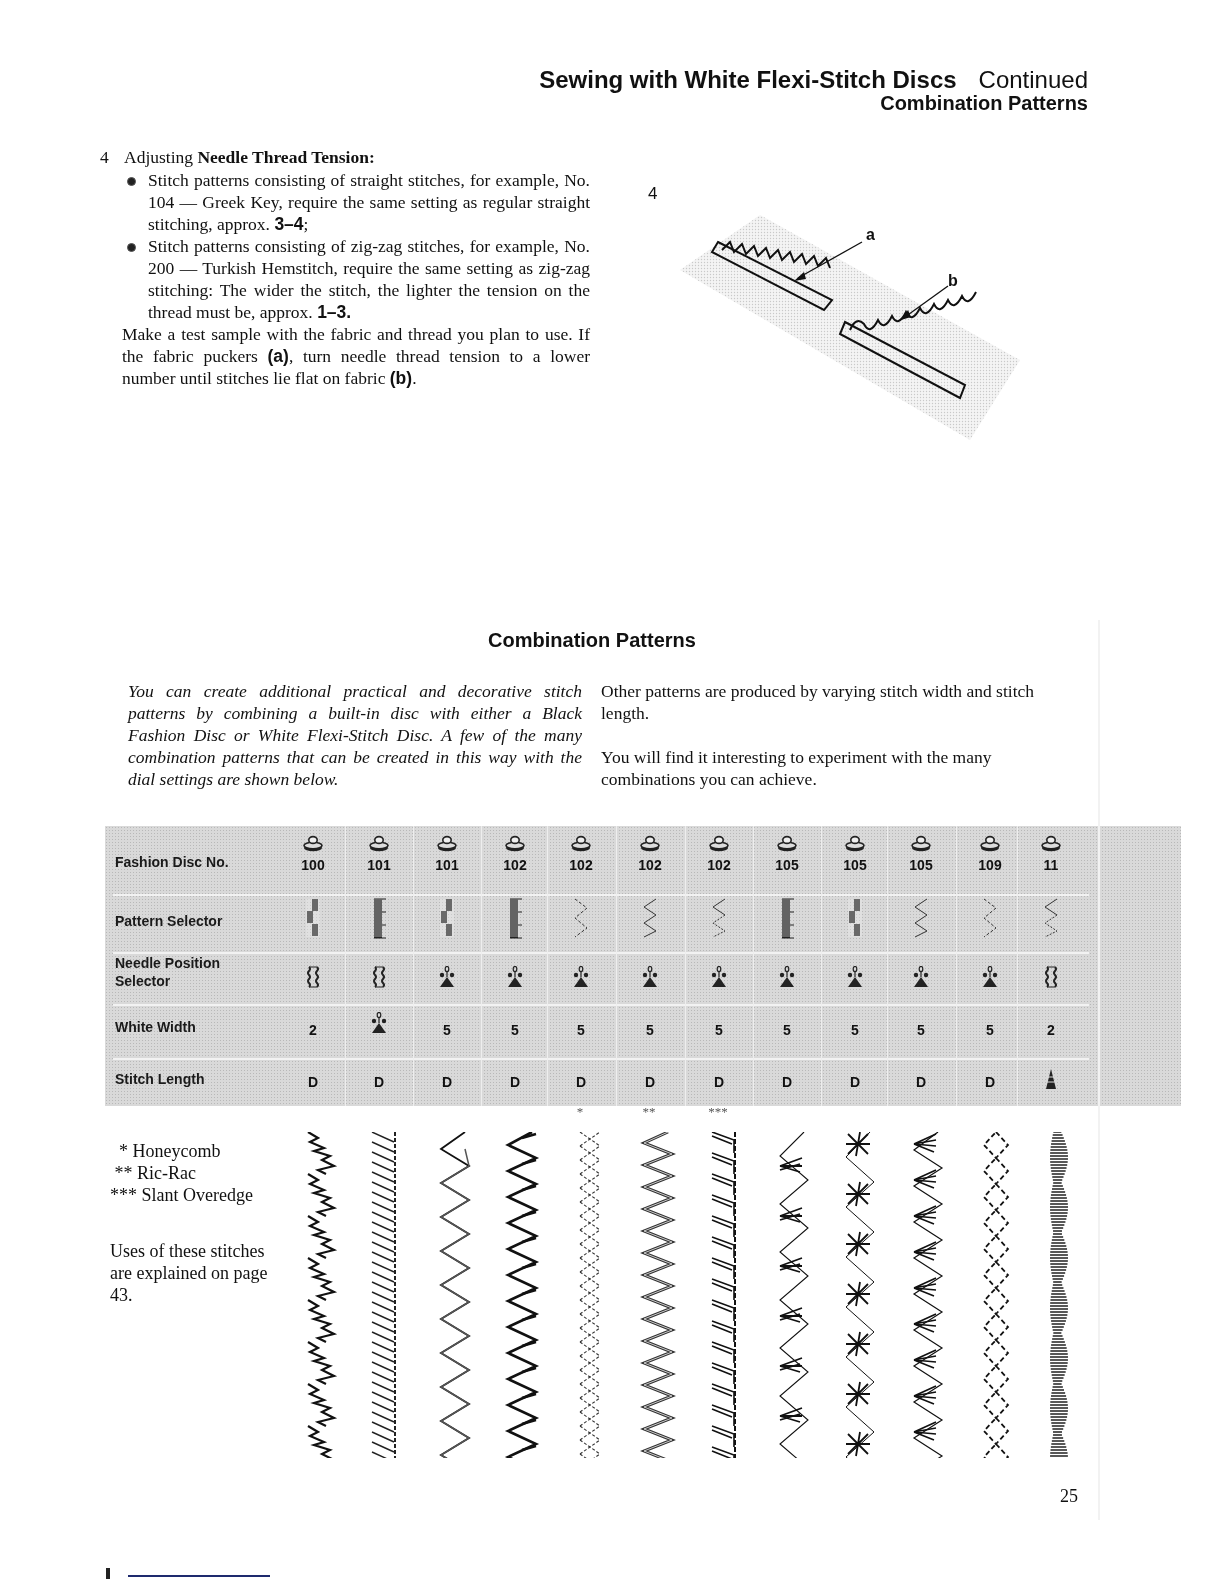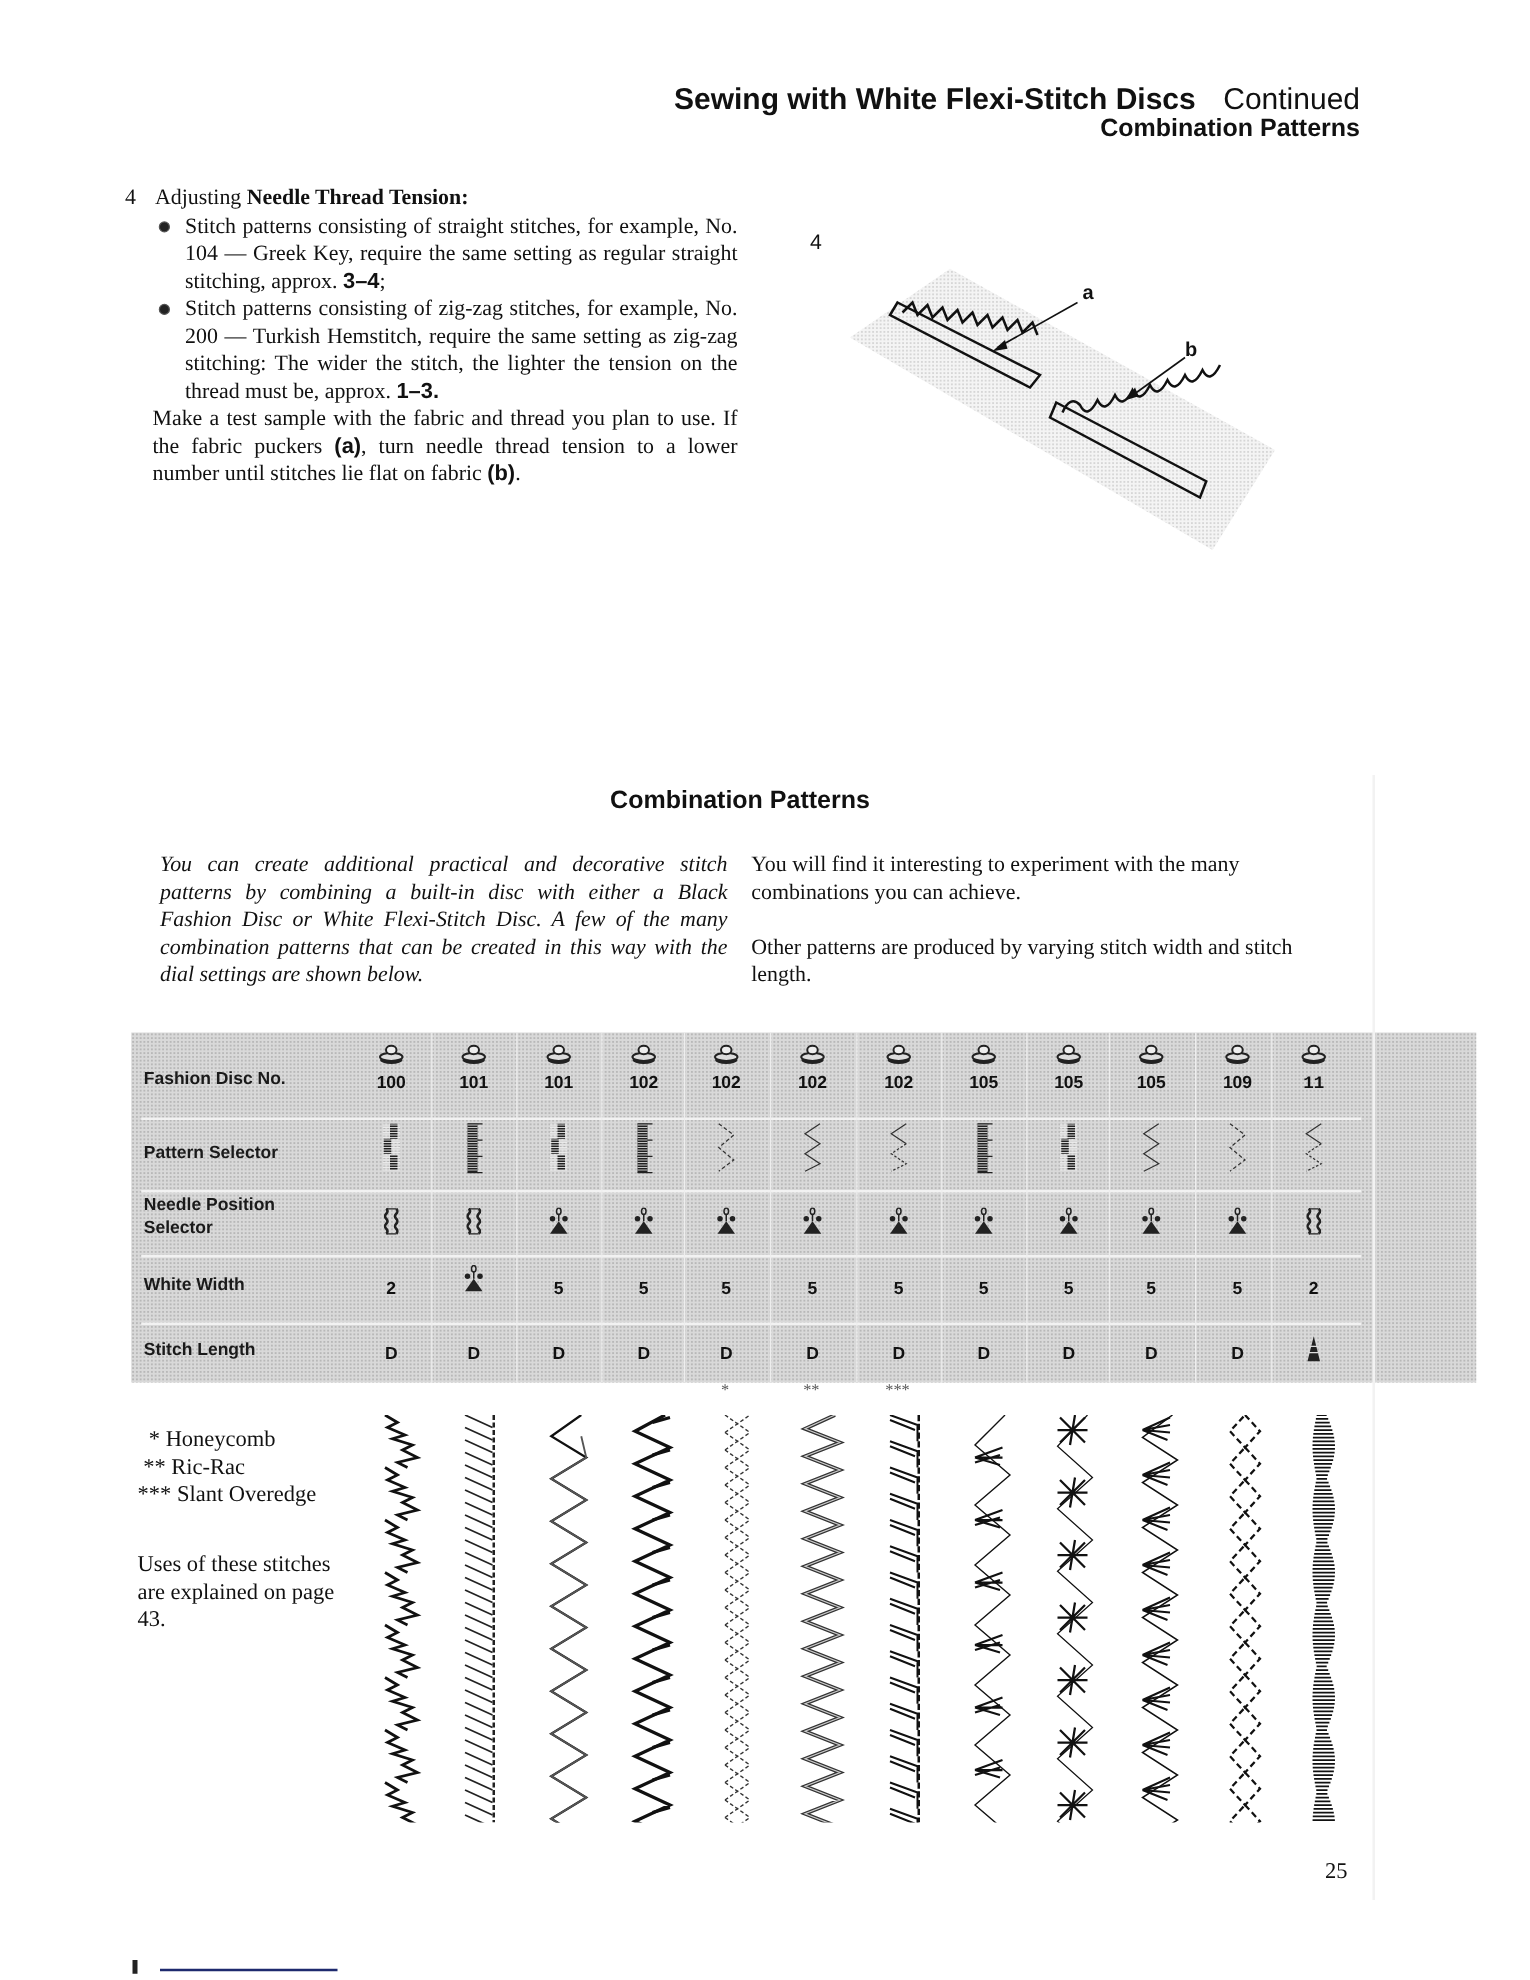--- a/index.html
+++ b/index.html
@@ -100,22 +100,22 @@
     <polygon points="261,140 268,130 271,137" fill="#111"></polygon>
   </svg>
   <div class="sans" style="position:absolute;left:226px;top:46px;font-size:16px;font-weight:bold;">a</div>
   <div class="sans" style="position:absolute;left:308px;top:92px;font-size:16px;font-weight:bold;">b</div>
 </div>
 
 <div class="sec-title sans"><span>Combination Patterns</span></div>
 
 <div class="intro-l serif">You can create additional practical and decorative stitch patterns by combining a built-in disc with either a Black Fashion Disc or White Flexi-Stitch Disc. A few of the many combination patterns that can be created in this way with the dial settings are shown below.</div>
 <div class="intro-r serif">
+  <p>Other patterns are produced by varying stitch width and stitch length.</p>
   <p>You will find it interesting to experiment with the many combinations you can achieve.</p>
-  <p>Other patterns are produced by varying stitch width and stitch length.</p>
 </div>
 
 <div class="tbl sans" id="tbl">
   <div class="tbl-row" style="top:0;height:68px;">
     <div class="lbl" style="top:27px;">Fashion Disc No.</div>
   </div>
   <div class="tbl-sep" style="top:68px;"></div>
   <div class="tbl-row" style="top:70px;height:56px;">
     <div class="lbl" style="top:16px;">Pattern Selector</div>
   </div>
@@ -521,21 +521,21 @@
       <div class="cell" style="left: 855px; top: 140px;"><span><svg width="16" height="22" viewBox="0 0 16 22">
             <ellipse cx="8" cy="3" rx="1.8" ry="2.6" fill="none" stroke="#222" stroke-width="1.2"></ellipse>
             <line x1="8" y1="5" x2="8" y2="11" stroke="#222" stroke-width="1.2"></line>
             <circle cx="3" cy="9" r="2.2" fill="#222"></circle>
             <circle cx="13" cy="9" r="2.2" fill="#222"></circle>
             <polygon points="8,11 1,21 15,21" fill="#222"></polygon>
           </svg></span></div>
       <div class="cell" style="left: 855px; top: 196px;">5</div>
       <div class="cell" style="left: 855px; top: 248px;">D</div>
       <div class="col-div" style="left: 912px;"></div>
-      <div class="cell" style="left: 916px; top: 8px; font-family: Liberation Mono, monospace;">
+      <div class="cell" style="left: 916px; top: 8px;">
         <span class="disc"><svg width="22" height="18" viewBox="0 0 22 18">
             <ellipse cx="11" cy="14" rx="9" ry="3.2" fill="#222"></ellipse>
             <ellipse cx="11" cy="11.5" rx="9" ry="3.2" fill="#ddd" stroke="#222" stroke-width="1.6"></ellipse>
             <ellipse cx="11" cy="6" rx="4.2" ry="3.4" fill="#eee" stroke="#222" stroke-width="1.6"></ellipse>
           </svg></span>
         <div style="margin-top: 2px;">11</div>
       </div>
       <div class="cell" style="left: 916px; top: 72px;"><span><svg width="16" height="40" viewBox="0 0 16 40">
             <polyline points="14,1 2,9 14,17" fill="none" stroke="#333" stroke-width="1"></polyline>
             <polyline points="14,17 2,25 14,33 2,39" fill="none" stroke="#333" stroke-width="1" stroke-dasharray="2,1.5"></polyline>

